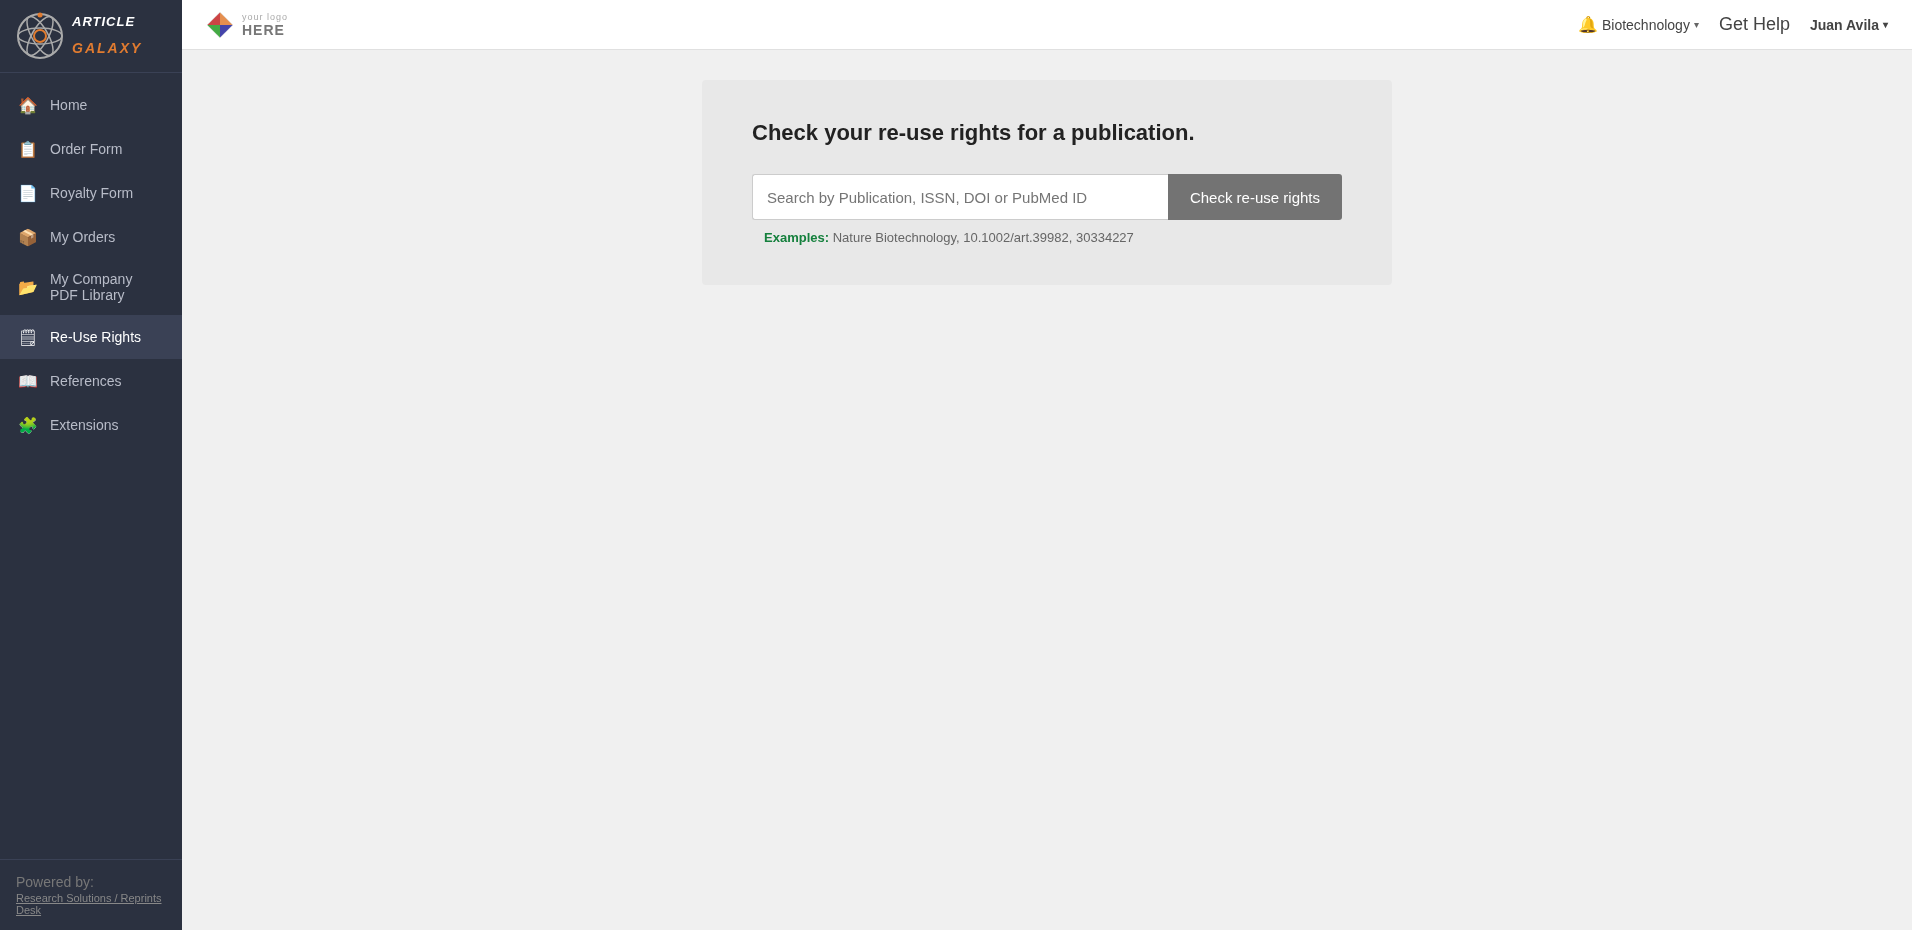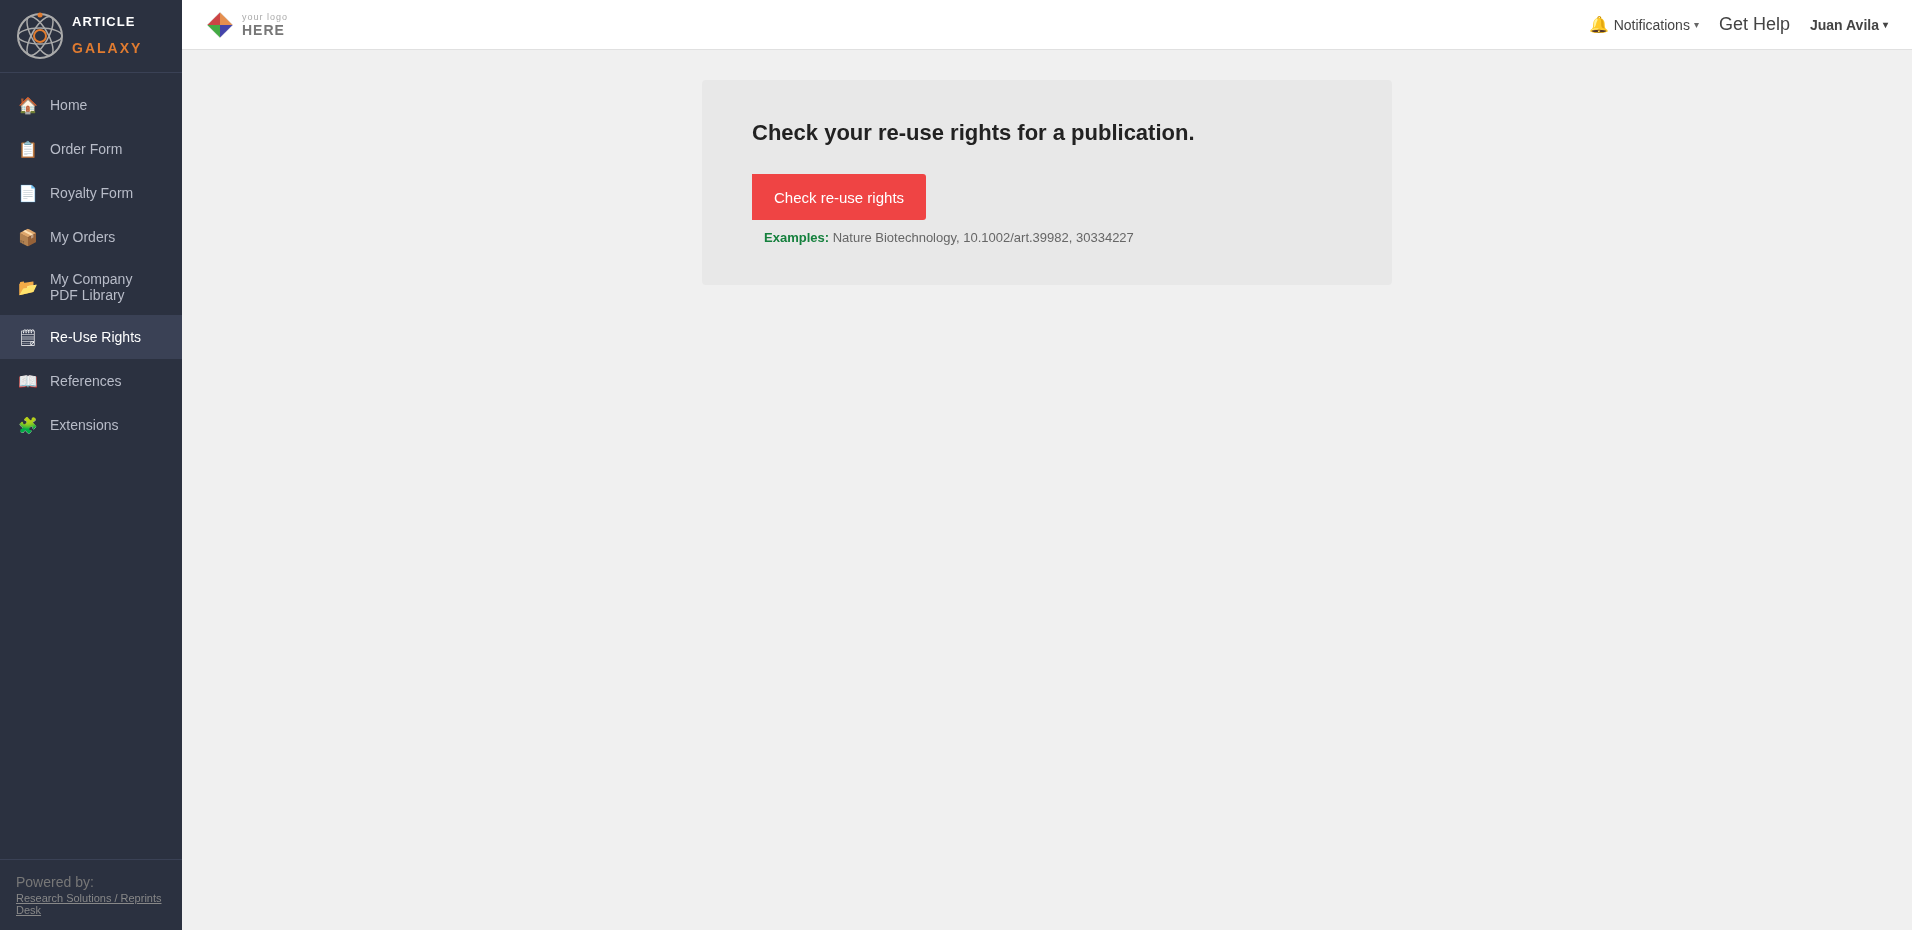--- a/index.html
+++ b/index.html
@@ -14,20 +14,21 @@
       display: flex;
       flex-direction: column;
       height: 100%;
     }
 
     #sidebar-logo {
       padding: 12px 16px;
       display: flex;
       align-items: center;
       border-bottom: 1px solid #3a4155;
+      font-style: italic;
     }
 
     .logo-icon {
       width: 48px;
       height: 48px;
       margin-right: 8px;
     }
 
     .logo-text {
       display: flex;
@@ -230,21 +231,21 @@
       border-right: none;
       border-radius: 3px 0 0 3px;
       outline: none;
       color: #888;
       background: #fff;
     }
 
     .search-button {
       height: 46px;
       padding: 0 22px;
-      background: #ef4444;
+      background: #737373;
       color: #fff;
       border: none;
       border-radius: 0 3px 3px 0;
       font-size: 15px;
       cursor: pointer;
       white-space: nowrap;
       font-weight: 500;
     }
 
     .examples-text {
@@ -335,35 +336,36 @@
       </svg>
       <div class="topbar-logo-placeholder">
         <span class="topbar-logo-your">your logo</span>
         <span class="topbar-logo-here">HERE</span>
       </div>
     </div>
 
     <div class="topbar-right">
       <div class="topbar-notifications">
         <span class="bell-icon">🔔</span>
-        <span>Notifications</span>
+        <span>Biotechnology</span>
         <span class="notif-caret">▾</span>
       </div>
       <span class="topbar-get-help">Get Help</span>
       <div class="topbar-user">
         <span>Juan Avila</span>
         <span style="font-size:10px;">▾</span>
       </div>
     </div>
   </div>
 
   <div id="page-content">
     <div class="reuse-card">
       <div class="reuse-card-title">Check your re-use rights for a publication.</div>
       <div class="search-row">
+        <input class="search-input" type="text" placeholder="Search by Publication, ISSN, DOI or PubMed ID" style="">
         <button class="search-button">Check re-use rights</button>
       </div>
       <div class="examples-text">
         <strong>Examples:</strong>
         <span>Nature Biotechnology, 10.1002/art.39982, 30334227</span>
       </div>
     </div>
   </div>
 </div>
 

